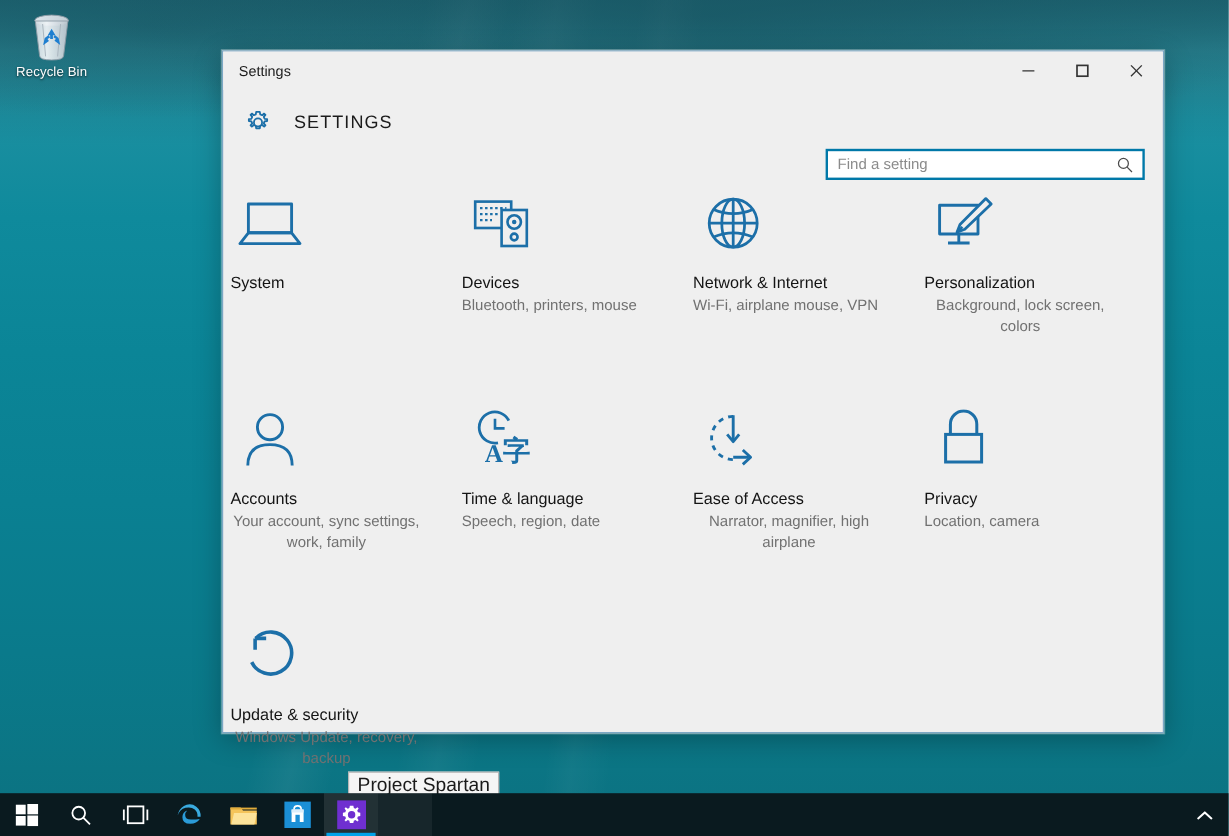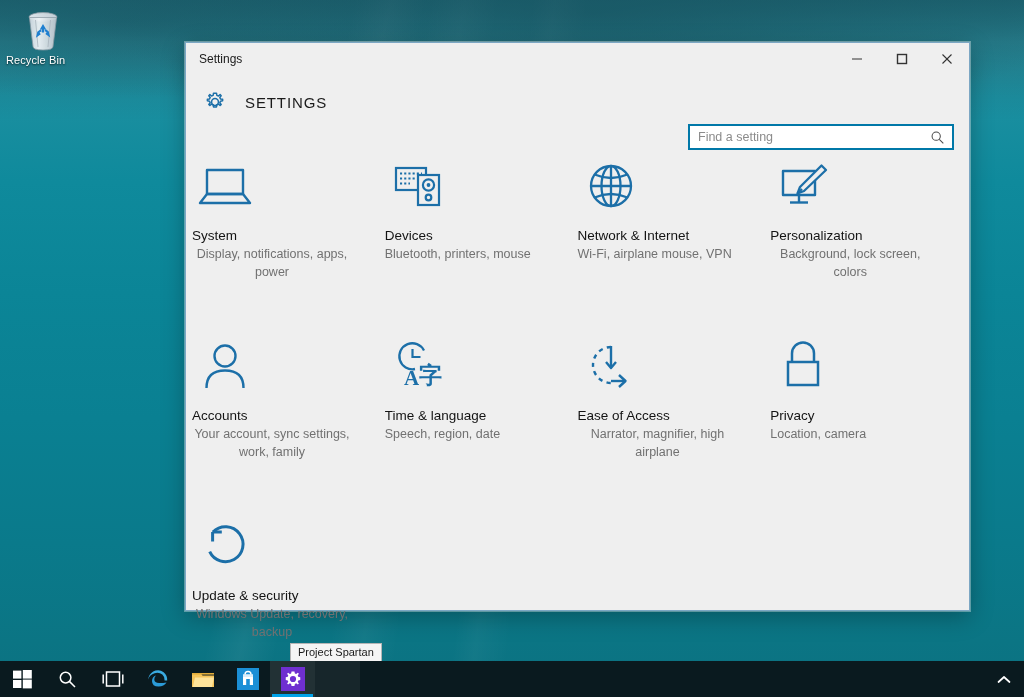--- a/index.html
+++ b/index.html
@@ -49,21 +49,21 @@
     left: 0; right: 0; top: 0; height: 120px;
     background: linear-gradient(to bottom, rgba(26,90,104,0.55), rgba(26,90,104,0.0));
     pointer-events: none;
   }
 
   
   #recycle-bin {
     position: absolute;
     left: 6px; top: 6px;
     width: 74px;
-    text-align: left;
+    text-align: center;
     z-index: 3;
   }
   #recycle-bin .bin-glyph {
     width: 42px; height: 46px;
     margin: 0 auto 2px;
     position: relative;
   }
   #recycle-bin .label {
     color: #ffffff;
     font-size: 11px;
@@ -202,21 +202,21 @@
     margin-top: 1px;
   }
 
   
   #spartan-tooltip {
     position: absolute;
     left: 290px; top: 643px;
     background: #f5f5f5;
     border: 1px solid #b6b6b6;
     padding: 2px 7px 3px;
-    font-size: 11px;
+    font-size: 16px;
     color: #1a1a1a;
     z-index: 8;
     white-space: nowrap;
   }
 
   
   #taskbar {
     position: absolute;
     left: 0; bottom: 0;
     width: 1024px; height: 36px;
@@ -341,21 +341,20 @@
       <div class="tile">
         <div class="tile-icon">
           <svg width="58" height="46" viewBox="0 0 58 46">
             <g fill="none" stroke="#1c6fa8" stroke-width="2.4" stroke-linejoin="round">
               <rect x="11" y="7" width="36" height="24"></rect>
               <path d="M11 31 L4 40 L54 40 L47 31 Z"></path>
             </g>
           </svg>
         </div>
         <div class="tile-title">System</div>
-        <div class="tile-desc">Display, notifications, apps, power</div>
       </div>
 
       <div class="tile">
         <div class="tile-icon">
           <svg width="56" height="48" viewBox="0 0 56 48">
             <g fill="none" stroke="#1c6fa8" stroke-width="2.2">
               <rect x="6" y="6" width="30" height="22"></rect>
               <g stroke-width="1.9">
                 <line x1="10" y1="11.5" x2="32" y2="11.5" stroke-dasharray="2.1 2.1"></line>
                 <line x1="10" y1="16.5" x2="26" y2="16.5" stroke-dasharray="2.1 2.1"></line>

